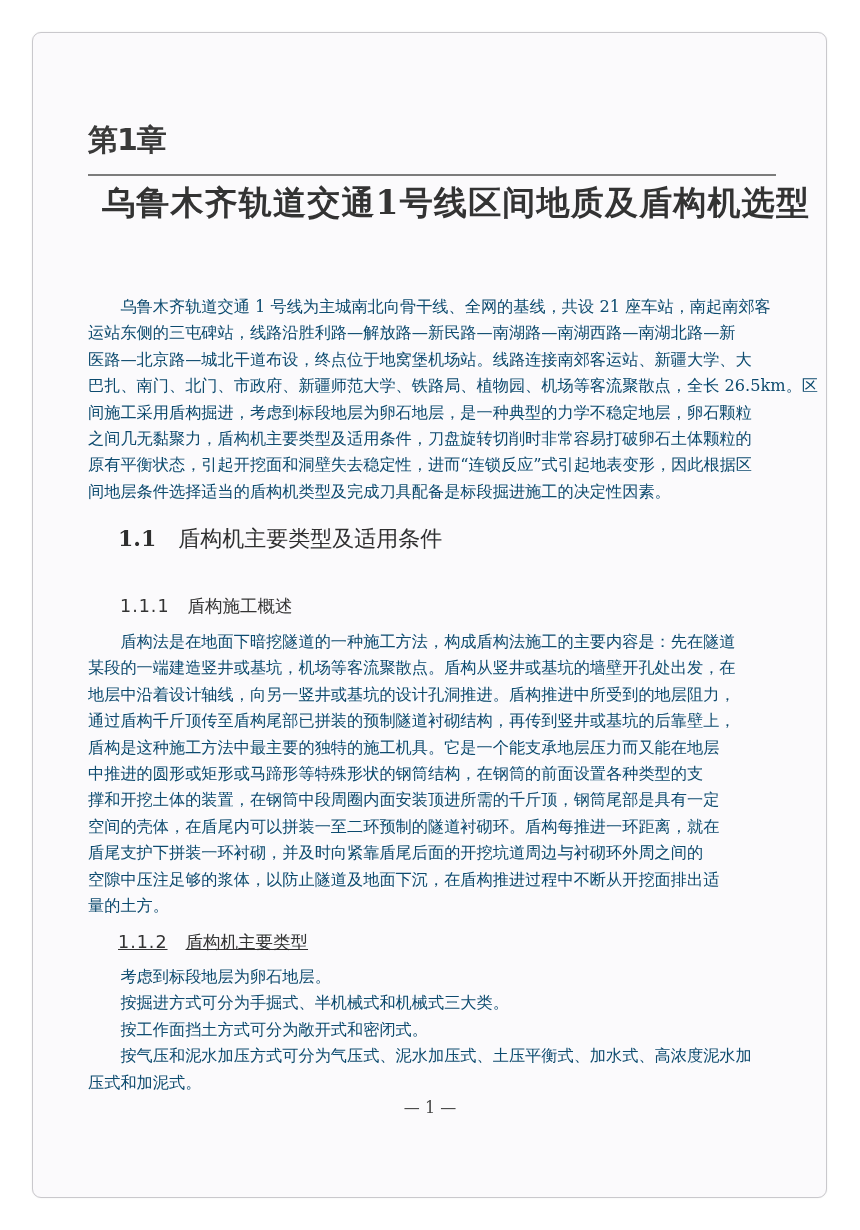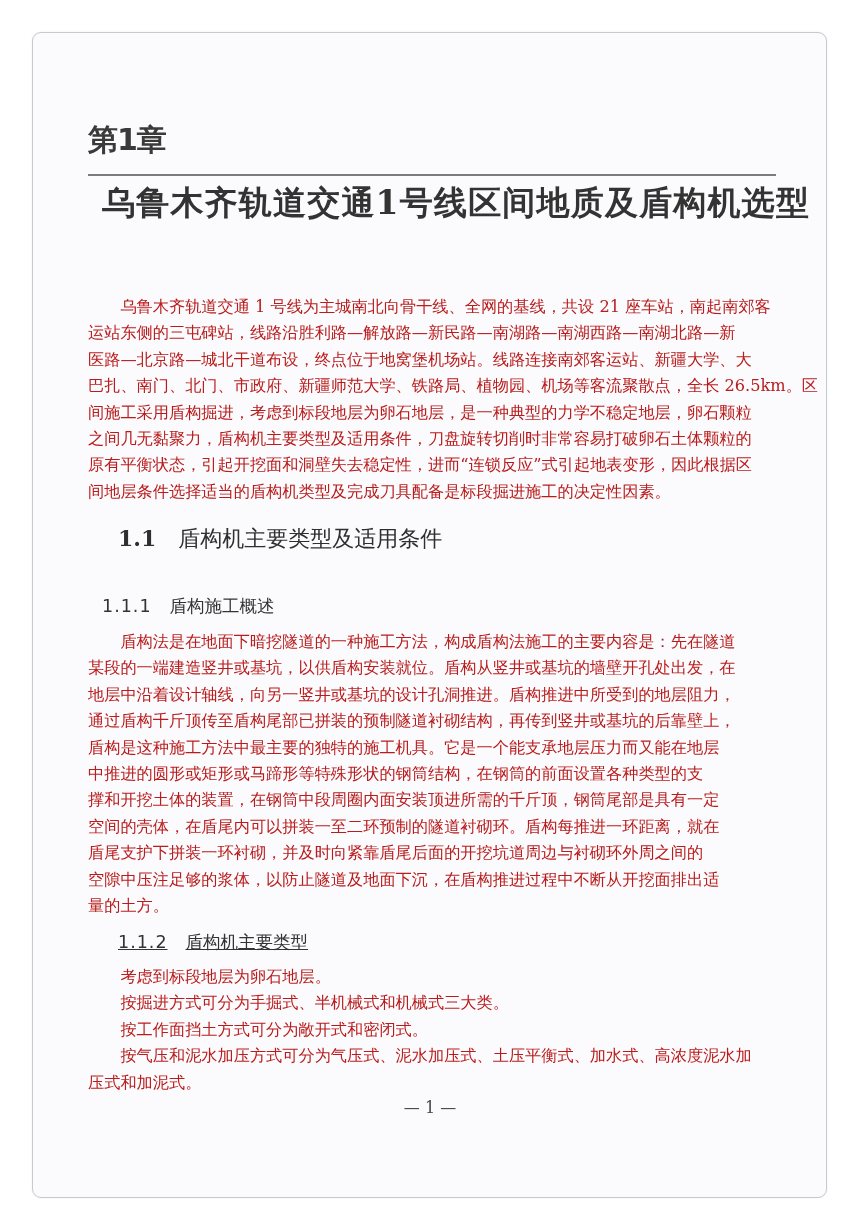--- a/index.html
+++ b/index.html
@@ -37,21 +37,21 @@
     font-size: 33px; font-weight: bold;
     color: #333333;
     letter-spacing: 1.2px;
     margin-left: 16px;
   }
   .para {
     position: absolute;
     left: 88px; width: 690px;
     font-size: 16.2px;
     line-height: 26.4px;
-    color: #b91c1c;
+    color: #0c4a6e;
     text-align: justify;
     text-align-last: left;
   }
   .para .first { text-indent: 32.4px; display: block; }
   .line { display: block; white-space: nowrap; }
   .sec-h2 {
     left: 118px; top: 524px;
     font-size: 22px;
     color: #2f2f2f;
   }
@@ -85,27 +85,27 @@
   <span class="line">间施工采用盾构掘进，考虑到标段地层为卵石地层，是一种典型的力学不稳定地层，卵石颗粒</span>
   <span class="line">之间几无黏聚力，盾构机主要类型及适用条件，刀盘旋转切削时非常容易打破卵石土体颗粒的</span>
   <span class="line">原有平衡状态，引起开挖面和洞壁失去稳定性，进而“连锁反应”式引起地表变形，因此根据区</span>
   <span class="line">间地层条件选择适当的盾构机类型及完成刀具配备是标段掘进施工的决定性因素。</span>
 </div>
 
 <div class="abs sec-h2">
   <span class="num">1.1</span><span>盾构机主要类型及适用条件</span>
 </div>
 
-<div class="abs sec-h3" style="left:102px; top:594px;">
+<div class="abs sec-h3" style="left:120px; top:594px;">
   <span class="num">1.1.1</span><span>盾构施工概述</span>
 </div>
 
 <div class="para" style="top:629px;">
   <span class="line first">盾构法是在地面下暗挖隧道的一种施工方法，构成盾构法施工的主要内容是：先在隧道</span>
-  <span class="line">某段的一端建造竖井或基坑，以供盾构安装就位。盾构从竖井或基坑的墙壁开孔处出发，在</span>
+  <span class="line">某段的一端建造竖井或基坑，机场等客流聚散点。盾构从竖井或基坑的墙壁开孔处出发，在</span>
   <span class="line">地层中沿着设计轴线，向另一竖井或基坑的设计孔洞推进。盾构推进中所受到的地层阻力，</span>
   <span class="line">通过盾构千斤顶传至盾构尾部已拼装的预制隧道衬砌结构，再传到竖井或基坑的后靠壁上，</span>
   <span class="line">盾构是这种施工方法中最主要的独特的施工机具。它是一个能支承地层压力而又能在地层</span>
   <span class="line">中推进的圆形或矩形或马蹄形等特殊形状的钢筒结构，在钢筒的前面设置各种类型的支</span>
   <span class="line">撑和开挖土体的装置，在钢筒中段周圈内面安装顶进所需的千斤顶，钢筒尾部是具有一定</span>
   <span class="line">空间的壳体，在盾尾内可以拼装一至二环预制的隧道衬砌环。盾构每推进一环距离，就在</span>
   <span class="line">盾尾支护下拼装一环衬砌，并及时向紧靠盾尾后面的开挖坑道周边与衬砌环外周之间的</span>
   <span class="line">空隙中压注足够的浆体，以防止隧道及地面下沉，在盾构推进过程中不断从开挖面排出适</span>
   <span class="line">量的土方。</span>
 </div>

